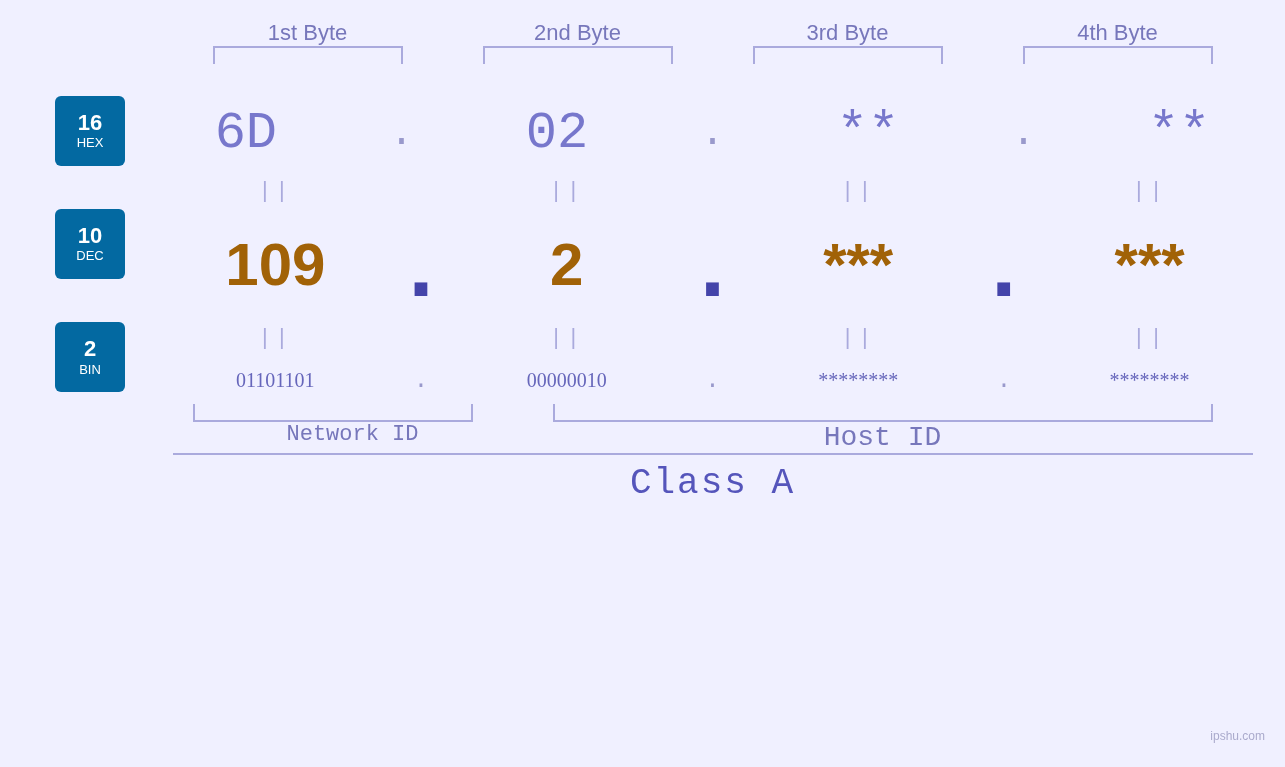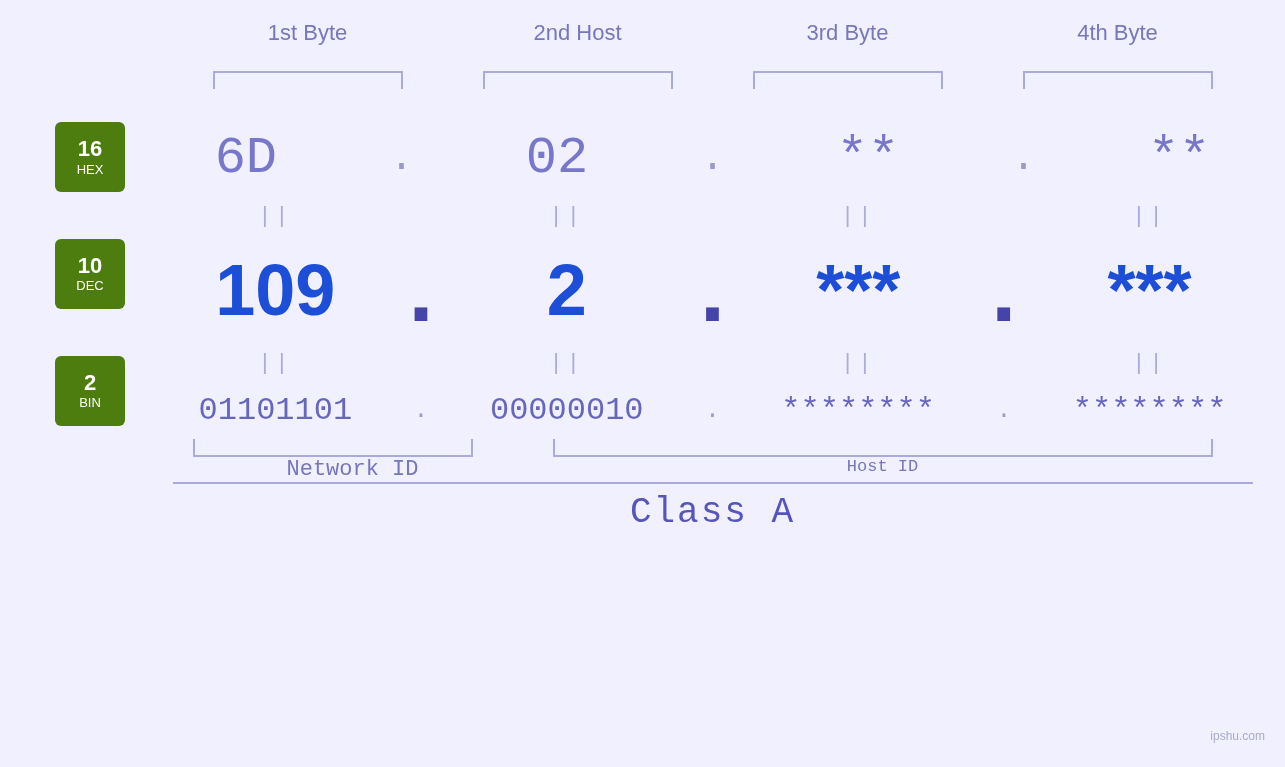--- a/index.html
+++ b/index.html
@@ -22,21 +22,21 @@
       align-items: center;
       padding-top: 20px;
     }
 
     
     .col-headers {
       display: flex;
       width: 1080px;
       margin-left: 140px;
       justify-content: space-around;
-      margin-bottom: 25px;
+      margin-bottom: 0;
     }
 
     .col-header {
       color: #7777bb;
       font-size: 22px;
       font-family: Arial, sans-serif;
       width: 220px;
       text-align: center;
     }
 
@@ -69,21 +69,21 @@
       display: flex;
       flex-direction: column;
       align-items: center;
       justify-content: space-around;
       width: 140px;
       padding-left: 40px;
       gap: 40px;
     }
 
     .badge {
-      background-color: #4d7c0f;
+      background-color: #0369a1;
       color: white;
       width: 70px;
       height: 70px;
       border-radius: 6px;
       display: flex;
       flex-direction: column;
       align-items: center;
       justify-content: center;
       font-family: Arial, sans-serif;
     }
@@ -182,21 +182,21 @@
       text-align: center;
       color: #7777bb;
       font-size: 22px;
       padding-left: 20px;
     }
 
     .host-label {
       width: 740px;
       text-align: center;
       color: #7777bb;
-      font-size: 17px;
+      font-size: 28px;
     }
 
     
     .class-line-container {
       width: 1080px;
       margin-left: 140px;
     }
 
     .class-line {
       width: 100%;
@@ -231,63 +231,63 @@
 
     .hex-sep {
       font-size: 40px;
       color: #9999cc;
       width: 30px;
       text-align: center;
     }
 
     
     .dec-val {
-      font-size: 72px;
+      font-size: 60px;
       font-weight: bold;
-      color: #1d4ed8;
+      color: #a16207;
       font-family: Arial, sans-serif;
       line-height: 1;
       width: 200px;
       text-align: center;
     }
 
     .dec-sep {
       font-size: 90px;
       font-weight: bold;
       color: #4444aa;
       font-family: Arial, sans-serif;
       line-height: 1;
       width: 30px;
       text-align: center;
     }
 
     
     .bin-val {
-      font-size: 32px;
+      font-size: 20px;
       color: #6666bb;
-      font-family: Liberation Mono, monospace;
+      font-family: Liberation Serif, serif;
       width: 200px;
       text-align: center;
     }
 
     .bin-sep {
       font-size: 24px;
       color: #9999cc;
       width: 30px;
       text-align: center;
     }
   </style>
 </head>
 <body>
 
 <div class="main-container">
 
   <div class="col-headers">
     <div class="col-header">1st Byte</div>
-    <div class="col-header">2nd Host</div>
+    <div class="col-header">2nd Byte</div>
     <div class="col-header">3rd Byte</div>
     <div class="col-header">4th Byte</div>
   </div>
 
   <div class="bracket-row">
     <div class="bracket"></div>
     <div class="bracket"></div>
     <div class="bracket"></div>
     <div class="bracket"></div>
   </div>

